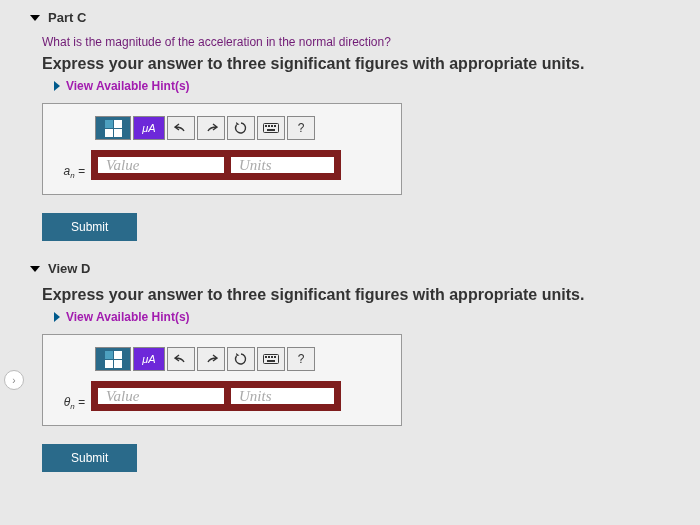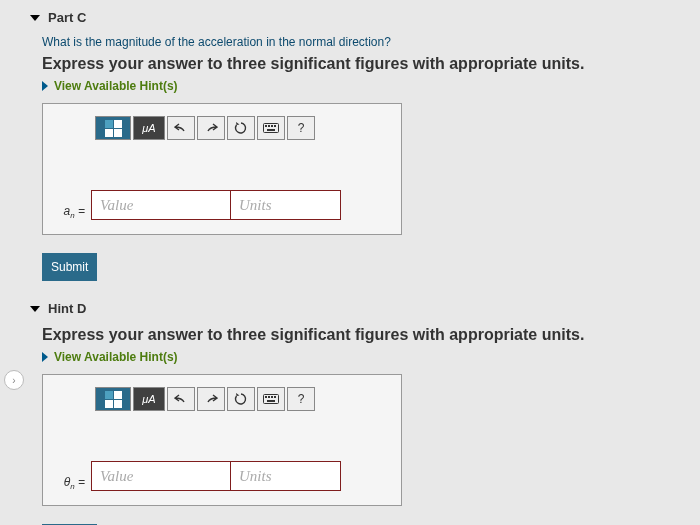--- a/index.html
+++ b/index.html
@@ -38,33 +38,33 @@
     .caret-right {
       width: 0; height: 0;
       border-top: 5px solid transparent;
       border-bottom: 5px solid transparent;
       border-left: 6px solid #005a8c;
       display: inline-block;
     }
     .question {
       margin: 8px 0 6px 12px;
       font-size: 12px;
-      color: #0c4a6e;
+      color: #701a75;
     }
     .instruction {
       margin: 0 0 6px 12px;
       font-size: 16px;
       font-weight: bold;
     }
     .hints-link {
-      margin: 0 0 10px 12px;
+      margin: 0 0 10px 24px;
       display: flex;
       align-items: center;
       gap: 6px;
-      color: #4d7c0f;
+      color: #a21caf;
       font-weight: bold;
       font-size: 12px;
       cursor: pointer;
     }
     .answer-box {
       margin: 10px 0 10px 12px;
       border: 1px solid #999;
       background: #f5f5f5;
       padding: 12px 12px 14px 12px;
       width: 360px;
@@ -101,58 +101,58 @@
       grid-template-rows: 8px 8px;
       gap: 1px;
     }
     .template-grid span {
       background: #fff;
       width: 8px;
       height: 8px;
     }
     .template-grid span:first-child { background: #4da0c0; }
     .toolbar-btn.units-btn {
-      background: #404040;
+      background: #6d28d9;
       color: #fff;
       font-style: italic;
       width: 32px;
       font-size: 11px;
     }
     .input-row {
       display: flex;
       align-items: flex-end;
     }
     .var-label {
       width: 30px;
       text-align: right;
       font-size: 12px;
       font-style: italic;
       margin-right: 6px;
     }
     .var-label .sub { font-size: 8px; vertical-align: sub; }
     .value-input, .units-input {
       height: 30px;
-      border: 1px solid #7f1d1d;
+      border: 7px solid #7f1d1d;
       background: #fff;
       font-style: italic;
       color: #aaa;
       padding: 5px 8px;
       display: flex;
       align-items: center;
       font-size: 15px;
       font-family: Georgia, serif;
     }
     .value-input { width: 140px; }
-    .units-input { width: 110px; border-left: none; margin-top: 40px; }
+    .units-input { width: 110px; border-left: none; }
     .submit-btn {
       margin: 8px 0 0 12px;
       background: #2a6a8a;
       color: #fff;
       border: none;
-      padding: 7px 9px;
+      padding: 7px 29px;
       font-size: 12px;
       cursor: pointer;
     }
     .nav-bubble {
       position: absolute;
       left: 4px;
       top: 370px;
       width: 20px;
       height: 20px;
       border-radius: 50%;
@@ -229,21 +229,21 @@
         <div class="value-input">Value</div>
         <div class="units-input">Units</div>
       </div>
     </div>
     <button class="submit-btn">Submit</button>
   </div>
 
   <div class="part-section">
     <div class="part-header">
       <span class="caret"></span>
-      <span class="part-title">Hint D</span>
+      <span class="part-title">View D</span>
     </div>
     <div class="instruction">Express your answer to three significant figures with appropriate units.</div>
     <div class="hints-link">
       <span class="caret-right"></span>
       <span>View Available Hint(s)</span>
     </div>
 
     <div class="answer-box">
       <div class="toolbar">
         <div class="toolbar-btn template">

